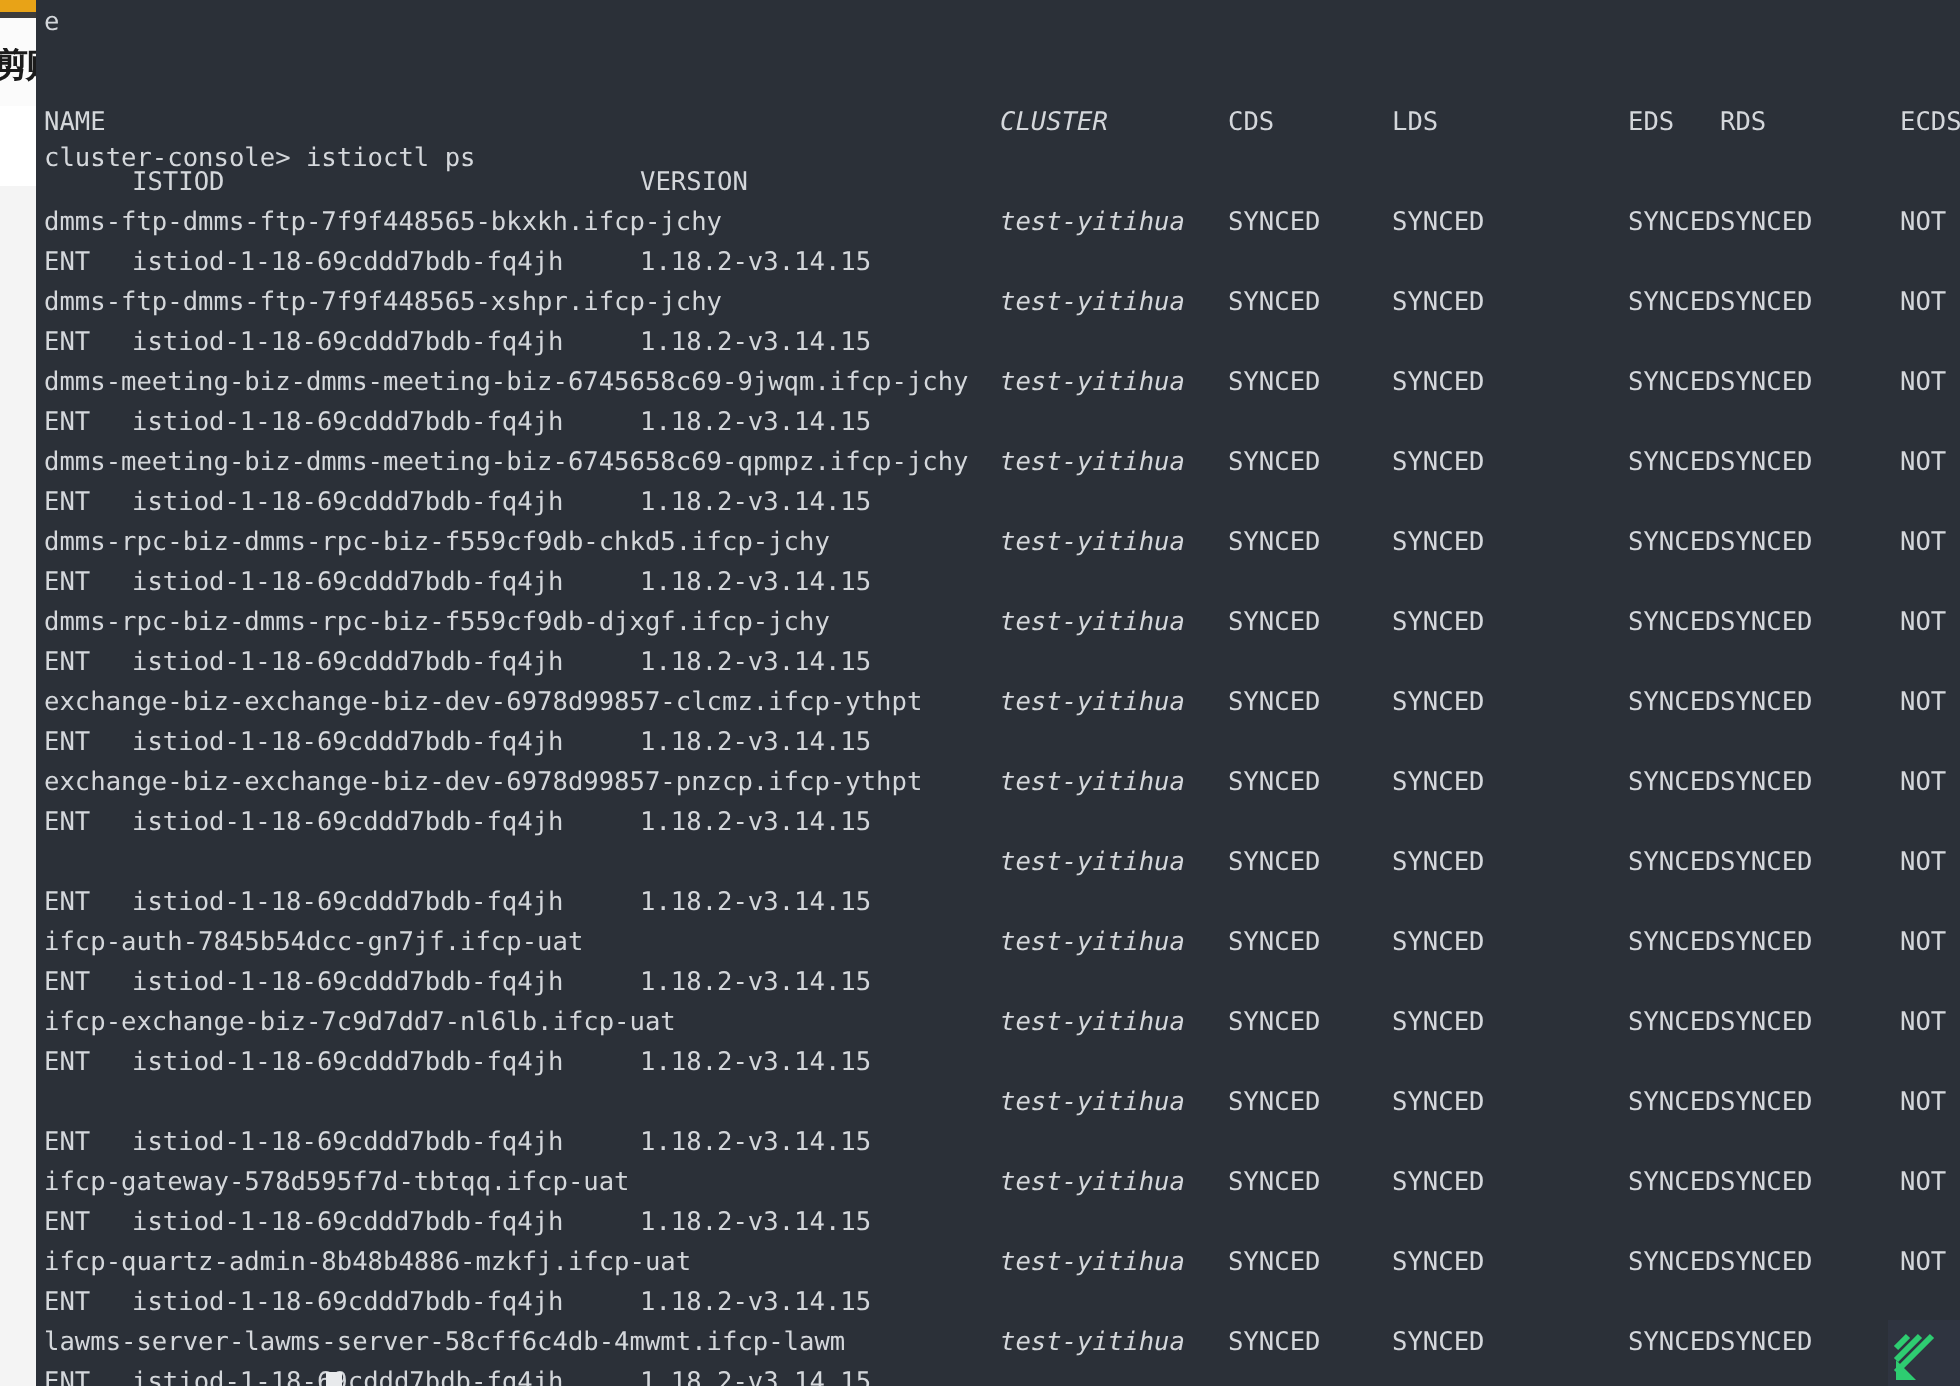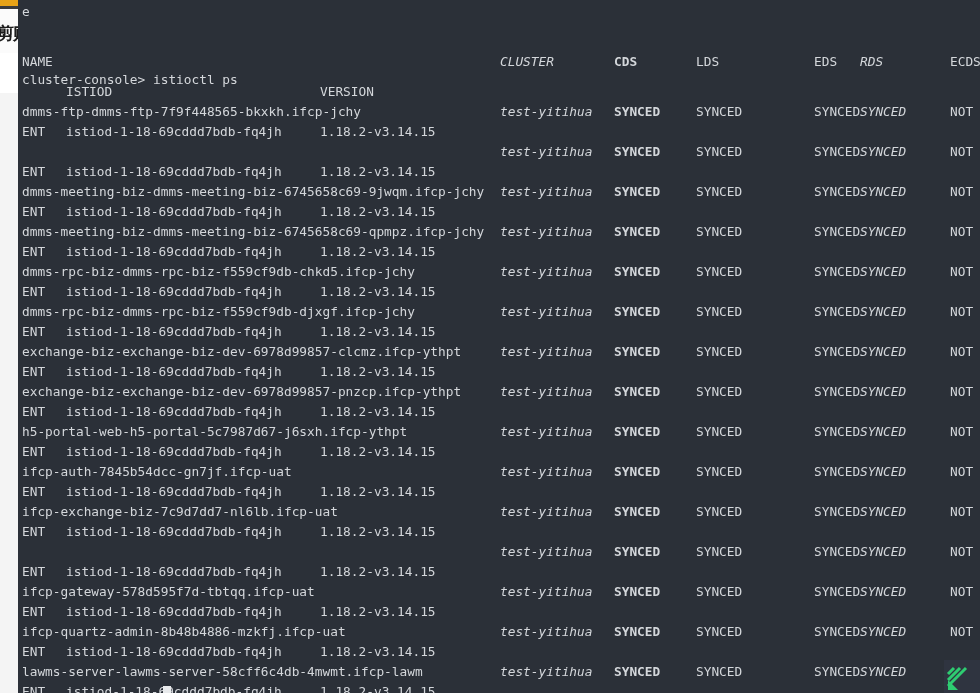--- a/index.html
+++ b/index.html
@@ -99,24 +99,24 @@
   }
   .tline .seg {
     position: absolute;
     top: 0;
     white-space: pre;
   }
   .c-name    { left: 4px; }
   .c-istiod  { left: 48px; }
   .c-version { left: 302px; text-align: center; }
   .c-cluster { left: 482px; font-style: italic; }
-  .c-cds     { left: 596px; font-weight: bold; }
+  .c-cds     { left: 596px; }
   .c-lds     { left: 678px; }
   .c-eds     { left: 796px; }
-  .c-rds     { left: 842px; font-style: italic; }
+  .c-rds     { left: 842px; }
   .c-ecds    { left: 932px; }
 
   .hdr { color: #d4d7db; margin-top: 10px; }
   .prompt { color: #d4d7db; margin-top: 48px; }
 
   
   #cursor-block {
     position: absolute;
     left: 145px;
     top: 686px;
@@ -173,35 +173,35 @@
       </div>
 
       <div class="tline hdr">
         <span class="seg c-istiod">ISTIOD</span>
         <span class="seg c-version">VERSION</span>
       </div>
 
       <div id="rows">
           <div class="tline"><span class="seg c-name">dmms-ftp-dmms-ftp-7f9f448565-bkxkh.ifcp-jchy</span><span class="seg c-cluster">test-yitihua</span><span class="seg c-cds">SYNCED</span><span class="seg c-lds">SYNCED</span><span class="seg c-eds">SYNCED</span><span class="seg c-rds">SYNCED</span><span class="seg c-ecds">NOT</span></div>
           <div class="tline"><span class="seg c-name">ENT</span><span class="seg c-istiod">istiod-1-18-69cddd7bdb-fq4jh</span><span class="seg c-version">1.18.2-v3.14.15</span></div>
+          <div class="tline"><span class="seg c-name">dmms-ftp-dmms-ftp-7f9f448565-xshpr.ifcp-jchy</span><span class="seg c-cluster">test-yitihua</span><span class="seg c-cds">SYNCED</span><span class="seg c-lds">SYNCED</span><span class="seg c-eds">SYNCED</span><span class="seg c-rds">SYNCED</span><span class="seg c-ecds">NOT</span></div>
+          <div class="tline"><span class="seg c-name">ENT</span><span class="seg c-istiod">istiod-1-18-69cddd7bdb-fq4jh</span><span class="seg c-version">1.18.2-v3.14.15</span></div>
+          <div class="tline"><span class="seg c-name">dmms-meeting-biz-dmms-meeting-biz-6745658c69-9jwqm.ifcp-jchy</span><span class="seg c-cluster">test-yitihua</span><span class="seg c-cds">SYNCED</span><span class="seg c-lds">SYNCED</span><span class="seg c-eds">SYNCED</span><span class="seg c-rds">SYNCED</span><span class="seg c-ecds">NOT</span></div>
+          <div class="tline"><span class="seg c-name">ENT</span><span class="seg c-istiod">istiod-1-18-69cddd7bdb-fq4jh</span><span class="seg c-version">1.18.2-v3.14.15</span></div>
+          <div class="tline"><span class="seg c-name">dmms-meeting-biz-dmms-meeting-biz-6745658c69-qpmpz.ifcp-jchy</span><span class="seg c-cluster">test-yitihua</span><span class="seg c-cds">SYNCED</span><span class="seg c-lds">SYNCED</span><span class="seg c-eds">SYNCED</span><span class="seg c-rds">SYNCED</span><span class="seg c-ecds">NOT</span></div>
+          <div class="tline"><span class="seg c-name">ENT</span><span class="seg c-istiod">istiod-1-18-69cddd7bdb-fq4jh</span><span class="seg c-version">1.18.2-v3.14.15</span></div>
+          <div class="tline"><span class="seg c-name">dmms-rpc-biz-dmms-rpc-biz-f559cf9db-chkd5.ifcp-jchy</span><span class="seg c-cluster">test-yitihua</span><span class="seg c-cds">SYNCED</span><span class="seg c-lds">SYNCED</span><span class="seg c-eds">SYNCED</span><span class="seg c-rds">SYNCED</span><span class="seg c-ecds">NOT</span></div>
+          <div class="tline"><span class="seg c-name">ENT</span><span class="seg c-istiod">istiod-1-18-69cddd7bdb-fq4jh</span><span class="seg c-version">1.18.2-v3.14.15</span></div>
+          <div class="tline"><span class="seg c-name">dmms-rpc-biz-dmms-rpc-biz-f559cf9db-djxgf.ifcp-jchy</span><span class="seg c-cluster">test-yitihua</span><span class="seg c-cds">SYNCED</span><span class="seg c-lds">SYNCED</span><span class="seg c-eds">SYNCED</span><span class="seg c-rds">SYNCED</span><span class="seg c-ecds">NOT</span></div>
+          <div class="tline"><span class="seg c-name">ENT</span><span class="seg c-istiod">istiod-1-18-69cddd7bdb-fq4jh</span><span class="seg c-version">1.18.2-v3.14.15</span></div>
+          <div class="tline"><span class="seg c-name">exchange-biz-exchange-biz-dev-6978d99857-clcmz.ifcp-ythpt</span><span class="seg c-cluster">test-yitihua</span><span class="seg c-cds">SYNCED</span><span class="seg c-lds">SYNCED</span><span class="seg c-eds">SYNCED</span><span class="seg c-rds">SYNCED</span><span class="seg c-ecds">NOT</span></div>
+          <div class="tline"><span class="seg c-name">ENT</span><span class="seg c-istiod">istiod-1-18-69cddd7bdb-fq4jh</span><span class="seg c-version">1.18.2-v3.14.15</span></div>
+          <div class="tline"><span class="seg c-name">exchange-biz-exchange-biz-dev-6978d99857-pnzcp.ifcp-ythpt</span><span class="seg c-cluster">test-yitihua</span><span class="seg c-cds">SYNCED</span><span class="seg c-lds">SYNCED</span><span class="seg c-eds">SYNCED</span><span class="seg c-rds">SYNCED</span><span class="seg c-ecds">NOT</span></div>
+          <div class="tline"><span class="seg c-name">ENT</span><span class="seg c-istiod">istiod-1-18-69cddd7bdb-fq4jh</span><span class="seg c-version">1.18.2-v3.14.15</span></div>
           <div class="tline"><span class="seg c-cluster">test-yitihua</span><span class="seg c-cds">SYNCED</span><span class="seg c-lds">SYNCED</span><span class="seg c-eds">SYNCED</span><span class="seg c-rds">SYNCED</span><span class="seg c-ecds">NOT</span></div>
-          <div class="tline"><span class="seg c-name">ENT</span><span class="seg c-istiod">istiod-1-18-69cddd7bdb-fq4jh</span><span class="seg c-version">1.18.2-v3.14.15</span></div>
-          <div class="tline"><span class="seg c-name">dmms-meeting-biz-dmms-meeting-biz-6745658c69-9jwqm.ifcp-jchy</span><span class="seg c-cluster">test-yitihua</span><span class="seg c-cds">SYNCED</span><span class="seg c-lds">SYNCED</span><span class="seg c-eds">SYNCED</span><span class="seg c-rds">SYNCED</span><span class="seg c-ecds">NOT</span></div>
-          <div class="tline"><span class="seg c-name">ENT</span><span class="seg c-istiod">istiod-1-18-69cddd7bdb-fq4jh</span><span class="seg c-version">1.18.2-v3.14.15</span></div>
-          <div class="tline"><span class="seg c-name">dmms-meeting-biz-dmms-meeting-biz-6745658c69-qpmpz.ifcp-jchy</span><span class="seg c-cluster">test-yitihua</span><span class="seg c-cds">SYNCED</span><span class="seg c-lds">SYNCED</span><span class="seg c-eds">SYNCED</span><span class="seg c-rds">SYNCED</span><span class="seg c-ecds">NOT</span></div>
-          <div class="tline"><span class="seg c-name">ENT</span><span class="seg c-istiod">istiod-1-18-69cddd7bdb-fq4jh</span><span class="seg c-version">1.18.2-v3.14.15</span></div>
-          <div class="tline"><span class="seg c-name">dmms-rpc-biz-dmms-rpc-biz-f559cf9db-chkd5.ifcp-jchy</span><span class="seg c-cluster">test-yitihua</span><span class="seg c-cds">SYNCED</span><span class="seg c-lds">SYNCED</span><span class="seg c-eds">SYNCED</span><span class="seg c-rds">SYNCED</span><span class="seg c-ecds">NOT</span></div>
-          <div class="tline"><span class="seg c-name">ENT</span><span class="seg c-istiod">istiod-1-18-69cddd7bdb-fq4jh</span><span class="seg c-version">1.18.2-v3.14.15</span></div>
-          <div class="tline"><span class="seg c-name">dmms-rpc-biz-dmms-rpc-biz-f559cf9db-djxgf.ifcp-jchy</span><span class="seg c-cluster">test-yitihua</span><span class="seg c-cds">SYNCED</span><span class="seg c-lds">SYNCED</span><span class="seg c-eds">SYNCED</span><span class="seg c-rds">SYNCED</span><span class="seg c-ecds">NOT</span></div>
-          <div class="tline"><span class="seg c-name">ENT</span><span class="seg c-istiod">istiod-1-18-69cddd7bdb-fq4jh</span><span class="seg c-version">1.18.2-v3.14.15</span></div>
-          <div class="tline"><span class="seg c-name">exchange-biz-exchange-biz-dev-6978d99857-clcmz.ifcp-ythpt</span><span class="seg c-cluster">test-yitihua</span><span class="seg c-cds">SYNCED</span><span class="seg c-lds">SYNCED</span><span class="seg c-eds">SYNCED</span><span class="seg c-rds">SYNCED</span><span class="seg c-ecds">NOT</span></div>
-          <div class="tline"><span class="seg c-name">ENT</span><span class="seg c-istiod">istiod-1-18-69cddd7bdb-fq4jh</span><span class="seg c-version">1.18.2-v3.14.15</span></div>
-          <div class="tline"><span class="seg c-name">exchange-biz-exchange-biz-dev-6978d99857-pnzcp.ifcp-ythpt</span><span class="seg c-cluster">test-yitihua</span><span class="seg c-cds">SYNCED</span><span class="seg c-lds">SYNCED</span><span class="seg c-eds">SYNCED</span><span class="seg c-rds">SYNCED</span><span class="seg c-ecds">NOT</span></div>
-          <div class="tline"><span class="seg c-name">ENT</span><span class="seg c-istiod">istiod-1-18-69cddd7bdb-fq4jh</span><span class="seg c-version">1.18.2-v3.14.15</span></div>
-          <div class="tline"><span class="seg c-name">h5-portal-web-h5-portal-5c7987d67-j6sxh.ifcp-ythpt</span><span class="seg c-cluster">test-yitihua</span><span class="seg c-cds">SYNCED</span><span class="seg c-lds">SYNCED</span><span class="seg c-eds">SYNCED</span><span class="seg c-rds">SYNCED</span><span class="seg c-ecds">NOT</span></div>
           <div class="tline"><span class="seg c-name">ENT</span><span class="seg c-istiod">istiod-1-18-69cddd7bdb-fq4jh</span><span class="seg c-version">1.18.2-v3.14.15</span></div>
           <div class="tline"><span class="seg c-name">ifcp-auth-7845b54dcc-gn7jf.ifcp-uat</span><span class="seg c-cluster">test-yitihua</span><span class="seg c-cds">SYNCED</span><span class="seg c-lds">SYNCED</span><span class="seg c-eds">SYNCED</span><span class="seg c-rds">SYNCED</span><span class="seg c-ecds">NOT</span></div>
           <div class="tline"><span class="seg c-name">ENT</span><span class="seg c-istiod">istiod-1-18-69cddd7bdb-fq4jh</span><span class="seg c-version">1.18.2-v3.14.15</span></div>
           <div class="tline"><span class="seg c-name">ifcp-exchange-biz-7c9d7dd7-nl6lb.ifcp-uat</span><span class="seg c-cluster">test-yitihua</span><span class="seg c-cds">SYNCED</span><span class="seg c-lds">SYNCED</span><span class="seg c-eds">SYNCED</span><span class="seg c-rds">SYNCED</span><span class="seg c-ecds">NOT</span></div>
           <div class="tline"><span class="seg c-name">ENT</span><span class="seg c-istiod">istiod-1-18-69cddd7bdb-fq4jh</span><span class="seg c-version">1.18.2-v3.14.15</span></div>
           <div class="tline"><span class="seg c-cluster">test-yitihua</span><span class="seg c-cds">SYNCED</span><span class="seg c-lds">SYNCED</span><span class="seg c-eds">SYNCED</span><span class="seg c-rds">SYNCED</span><span class="seg c-ecds">NOT</span></div>
           <div class="tline"><span class="seg c-name">ENT</span><span class="seg c-istiod">istiod-1-18-69cddd7bdb-fq4jh</span><span class="seg c-version">1.18.2-v3.14.15</span></div>
           <div class="tline"><span class="seg c-name">ifcp-gateway-578d595f7d-tbtqq.ifcp-uat</span><span class="seg c-cluster">test-yitihua</span><span class="seg c-cds">SYNCED</span><span class="seg c-lds">SYNCED</span><span class="seg c-eds">SYNCED</span><span class="seg c-rds">SYNCED</span><span class="seg c-ecds">NOT</span></div>
           <div class="tline"><span class="seg c-name">ENT</span><span class="seg c-istiod">istiod-1-18-69cddd7bdb-fq4jh</span><span class="seg c-version">1.18.2-v3.14.15</span></div>
           <div class="tline"><span class="seg c-name">ifcp-quartz-admin-8b48b4886-mzkfj.ifcp-uat</span><span class="seg c-cluster">test-yitihua</span><span class="seg c-cds">SYNCED</span><span class="seg c-lds">SYNCED</span><span class="seg c-eds">SYNCED</span><span class="seg c-rds">SYNCED</span><span class="seg c-ecds">NOT</span></div>

